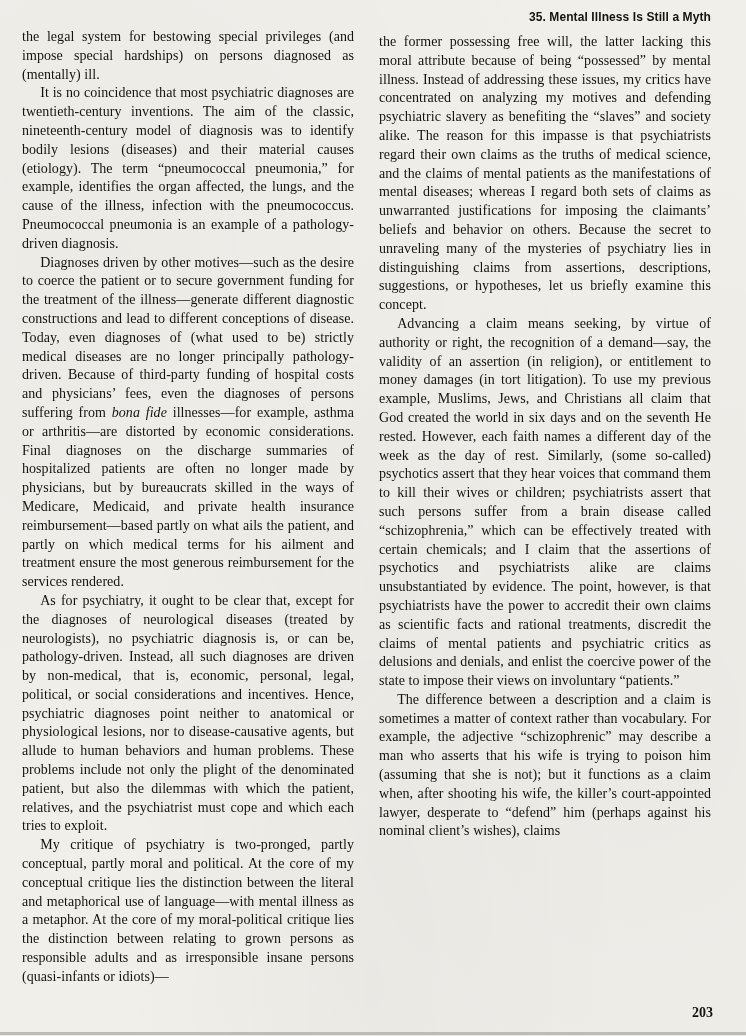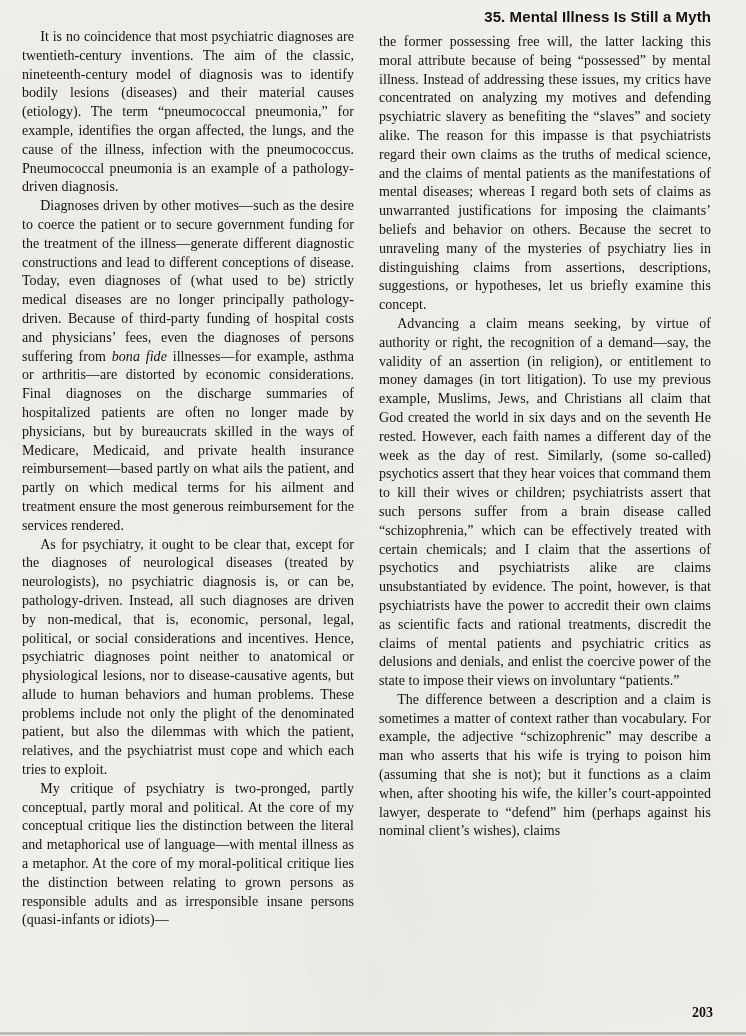--- a/index.html
+++ b/index.html
@@ -35,21 +35,21 @@
   .col-left  { left: 22px;  top: 28px; width: 332px; }
   .col-right { left: 379px; top: 8px;  width: 332px; }
   .col p {
     margin: 0;
     text-indent: 1.3em;
   }
   .col p.noindent { text-indent: 0; }
   .running-head {
     font-family: "Liberation Sans", sans-serif;
     font-weight: bold;
-    font-size: 15px;
+    font-size: 12px;
     line-height: 18px;
     text-align: right;
     letter-spacing: 0.1px;
     margin: 0 0 7px 0;
   }
   .pull-quote-block {
     margin: 27px 0 23px 0;
   }
   .rule {
     border: none;
@@ -81,20 +81,21 @@
     background: #aeaba3;
     opacity: 0.75;
   }
 </style>
 </head>
 <body>
 
 <div class="page">
 
   <div class="col col-left">
+    <p class="noindent">the legal system for bestowing special privileges (and impose special hardships) on persons diagnosed as (mentally) ill.</p>
     <p>It is no coincidence that most psychiatric diagnoses are twentieth-century inventions. The aim of the classic, nineteenth-century model of diagnosis was to identify bodily lesions (diseases) and their material causes (etiology). The term “pneumococcal pneumonia,” for example, identifies the organ affected, the lungs, and the cause of the illness, infection with the pneumococcus. Pneumococcal pneumonia is an example of a pathology-driven diagnosis.</p>
     <p><span>Diagnoses driven by other motives—such as the desire to coerce the patient or to secure government funding for the treatment of the illness—generate different diagnostic constructions and lead to different conceptions of disease. Today, even diagnoses of (what used to be) strictly medical diseases are no longer principally pathology-driven. Because of third-party funding of hospital costs and physicians’ fees, even the diagnoses of persons suffering from </span><em>bona fide</em><span> illnesses—for example, asthma or arthritis—are distorted by economic considerations. Final diagnoses on the discharge summaries of hospitalized patients are often no longer made by physicians, but by bureaucrats skilled in the ways of Medicare, Medicaid, and private health insurance reimbursement—based partly on what ails the patient, and partly on which medical terms for his ailment and treatment ensure the most generous reimbursement for the services rendered.</span></p>
     <p>As for psychiatry, it ought to be clear that, except for the diagnoses of neurological diseases (treated by neurologists), no psychiatric diagnosis is, or can be, pathology-driven. Instead, all such diagnoses are driven by non-medical, that is, economic, personal, legal, political, or social considerations and incentives. Hence, psychiatric diagnoses point neither to anatomical or physiological lesions, nor to disease-causative agents, but allude to human behaviors and human problems. These problems include not only the plight of the denominated patient, but also the dilemmas with which the patient, relatives, and the psychiatrist must cope and which each tries to exploit.</p>
     <p>My critique of psychiatry is two-pronged, partly conceptual, partly moral and political. At the core of my conceptual critique lies the distinction between the literal and metaphorical use of language—with mental illness as a metaphor. At the core of my moral-political critique lies the distinction between relating to grown persons as responsible adults and as irresponsible insane persons (quasi-infants or idiots)—</p>
   </div>
 
   <div class="col col-right">
     <div class="running-head">35.  Mental Illness Is Still a Myth</div>
     <p class="noindent">the former possessing free will, the latter lacking this moral attribute because of being “possessed” by mental illness. Instead of addressing these issues, my critics have concentrated on analyzing my motives and defending psychiatric slavery as benefiting the “slaves” and society alike. The reason for this impasse is that psychiatrists regard their own claims as the truths of medical science, and the claims of mental patients as the manifestations of mental diseases; whereas I regard both sets of claims as unwarranted justifications for imposing the claimants’ beliefs and behavior on others. Because the secret to unraveling many of the mysteries of psychiatry lies in distinguishing claims from assertions, descriptions, suggestions, or hypotheses, let us briefly examine this concept.</p>
     <p>Advancing a claim means seeking, by virtue of authority or right, the recognition of a demand—say, the validity of an assertion (in religion), or entitlement to money damages (in tort litigation). To use my previous example, Muslims, Jews, and Christians all claim that God created the world in six days and on the seventh He rested. However, each faith names a different day of the week as the day of rest. Similarly, (some so-called) psychotics assert that they hear voices that command them to kill their wives or children; psychiatrists assert that such persons suffer from a brain disease called “schizophrenia,” which can be effectively treated with certain chemicals; and I claim that the assertions of psychotics and psychiatrists alike are claims unsubstantiated by evidence. The point, however, is that psychiatrists have the power to accredit their own claims as scientific facts and rational treatments, discredit the claims of mental patients and psychiatric critics as delusions and denials, and enlist the coercive power of the state to impose their views on involuntary “patients.”</p>

